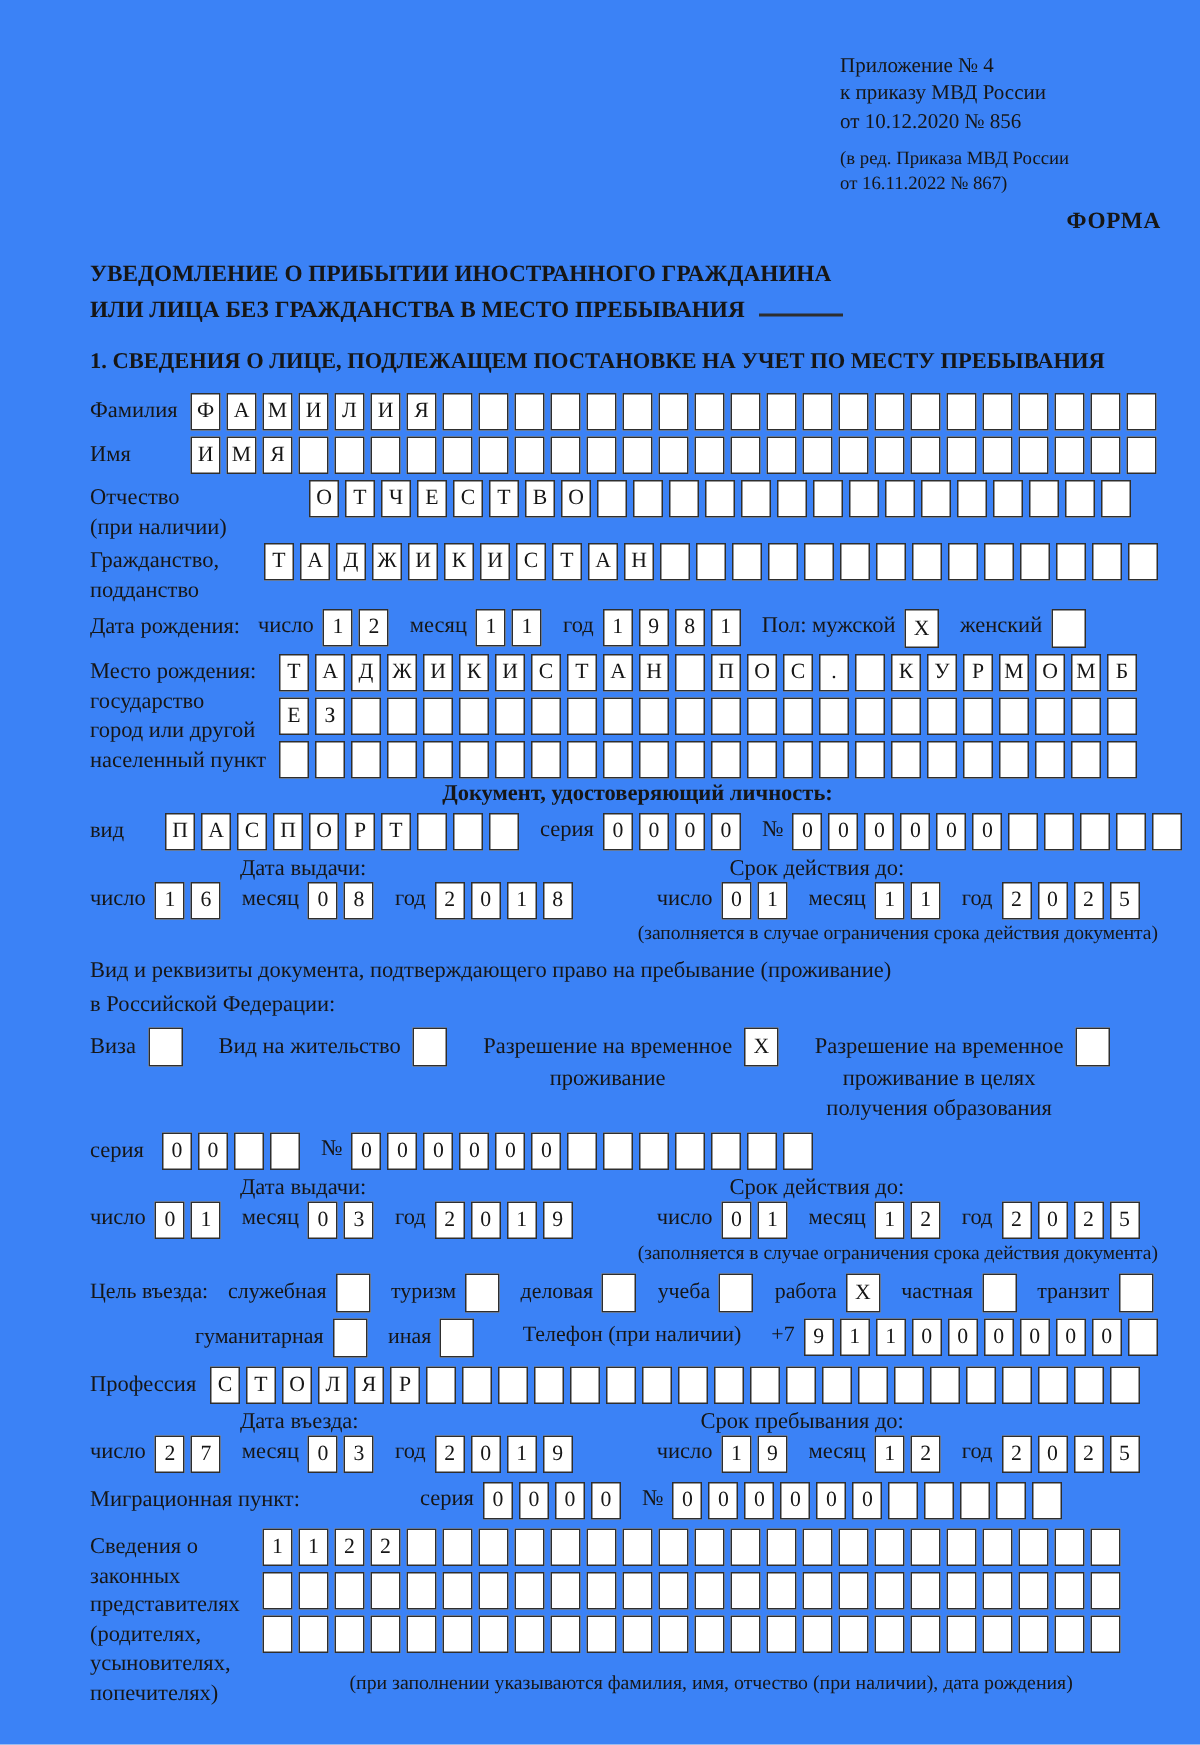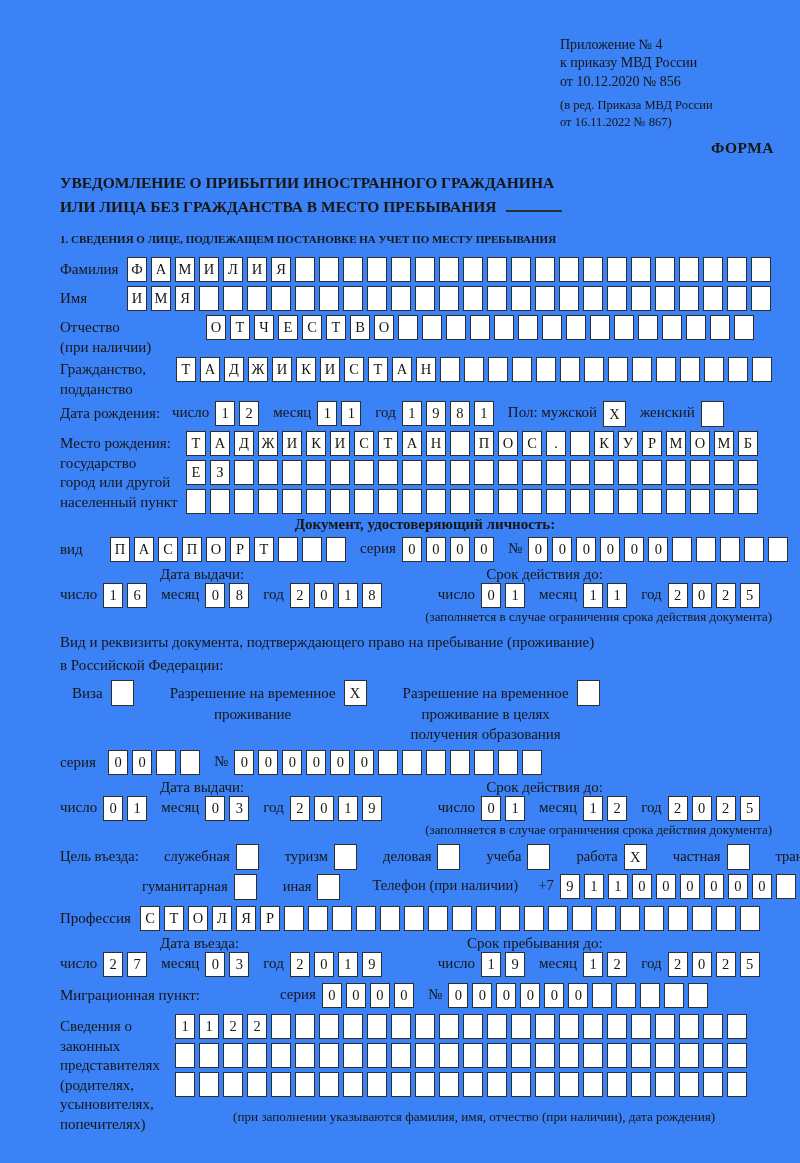--- a/index.html
+++ b/index.html
@@ -8,21 +8,21 @@
     width:800px; height:1163px; margin:0 auto; background:#3b82f6; color:#161616;
     font-family:"Liberation Serif","DejaVu Serif",serif; font-size:15px;
     padding:36px 10px 0 60px; overflow:hidden; position:relative;
   }
   
   .annex{ margin-left:500px; font-size:14px; line-height:1.32; }
   .annex .amend{ font-size:12.5px; margin-top:6px; line-height:1.36; }
   .forma{ font-weight:700; text-align:right; padding-right:16px; margin-top:8px; letter-spacing:.5px; font-size:15.5px;}
   .title{ margin-top:14px; text-align:left; font-weight:700; font-size:15.5px; line-height:1.55; }
   .blank{ display:inline-block; width:56px; height:4px; border-bottom:2.5px solid #2e2e2e; margin-left:10px; }
-  .sec1{ margin-top:14px; font-weight:700; font-size:11px; }
+  .sec1{ margin-top:14px; font-weight:700; font-size:15px; }
 
   .frow{ display:flex; align-items:flex-start; margin-top:4px; }
   .mt0{margin-top:0} .mt2{margin-top:2px} .mt6{margin-top:6px} .mt12{margin-top:12px}
   .lbl{ flex:none; line-height:1.3; margin-top:3px; }
   .lbl .ln{ display:block; }
   .w67{width:67px} .w146{width:146px} .w116{width:116px} .w126{width:126px}
   .w112{width:112px} .w50{width:50px} .w115{width:115px} .w80{width:80px}
 
   .cells{ display:flex; flex:none; }
   .cell{
@@ -40,21 +40,21 @@
   .dhead{ display:flex; margin-top:4px; }
   .dhead .h1{ margin-left:100px; }
   .dhead .h2{ margin-left:242px; }
   .dhead.entry .h2{ margin-left:228px; }
   .note{ font-size:13px; text-align:right; margin-top:1px; padding-right:18px; }
 
   .para{ margin-top:6px; line-height:1.5; }
   .optrow{ margin-top:4px; }
   .optitem{ display:flex; align-items:flex-start; margin-right:20px; }
   .optitem:last-child{ margin-right:0; }
-  .olbl{ margin:3px 8px 0 12px; line-height:1.35; }
+  .olbl{ margin:3px 8px 0 0; line-height:1.35; }
   .olbl.center{ text-align:center; }
   .olbl .ln{ display:block; }
 
   .prow .optitem{ margin-right:10px; }
   .prow .olbl{ margin-right:6px; }
   .prow{ font-size:14.6px; }
 
   .legnote{ font-size:13.2px; margin-top:12px; margin-left:58px; }
   .doc-heading{ text-align:center; font-weight:700; margin-top:2px; }
   .plus7{ flex:none; margin:3px 6px 0 14px; }
@@ -426,20 +426,26 @@
   </div>
 
   <div class="frow optrow">
     <span class="optitem">
       <span class="olbl">Виза</span>
       <span class="cells cb">
           <span class="cell"></span>
         </span>
     </span>
     <span class="optitem">
+      <span class="olbl">Вид на жительство</span>
+      <span class="cells cb">
+          <span class="cell"></span>
+        </span>
+    </span>
+    <span class="optitem">
       <span class="olbl center">
         <span class="ln">Разрешение на временное</span>
         <span class="ln">проживание</span>
       </span>
       <span class="cells cb">
           <span class="cell">X</span>
         </span>
     </span>
     <span class="optitem">
       <span class="olbl center">

